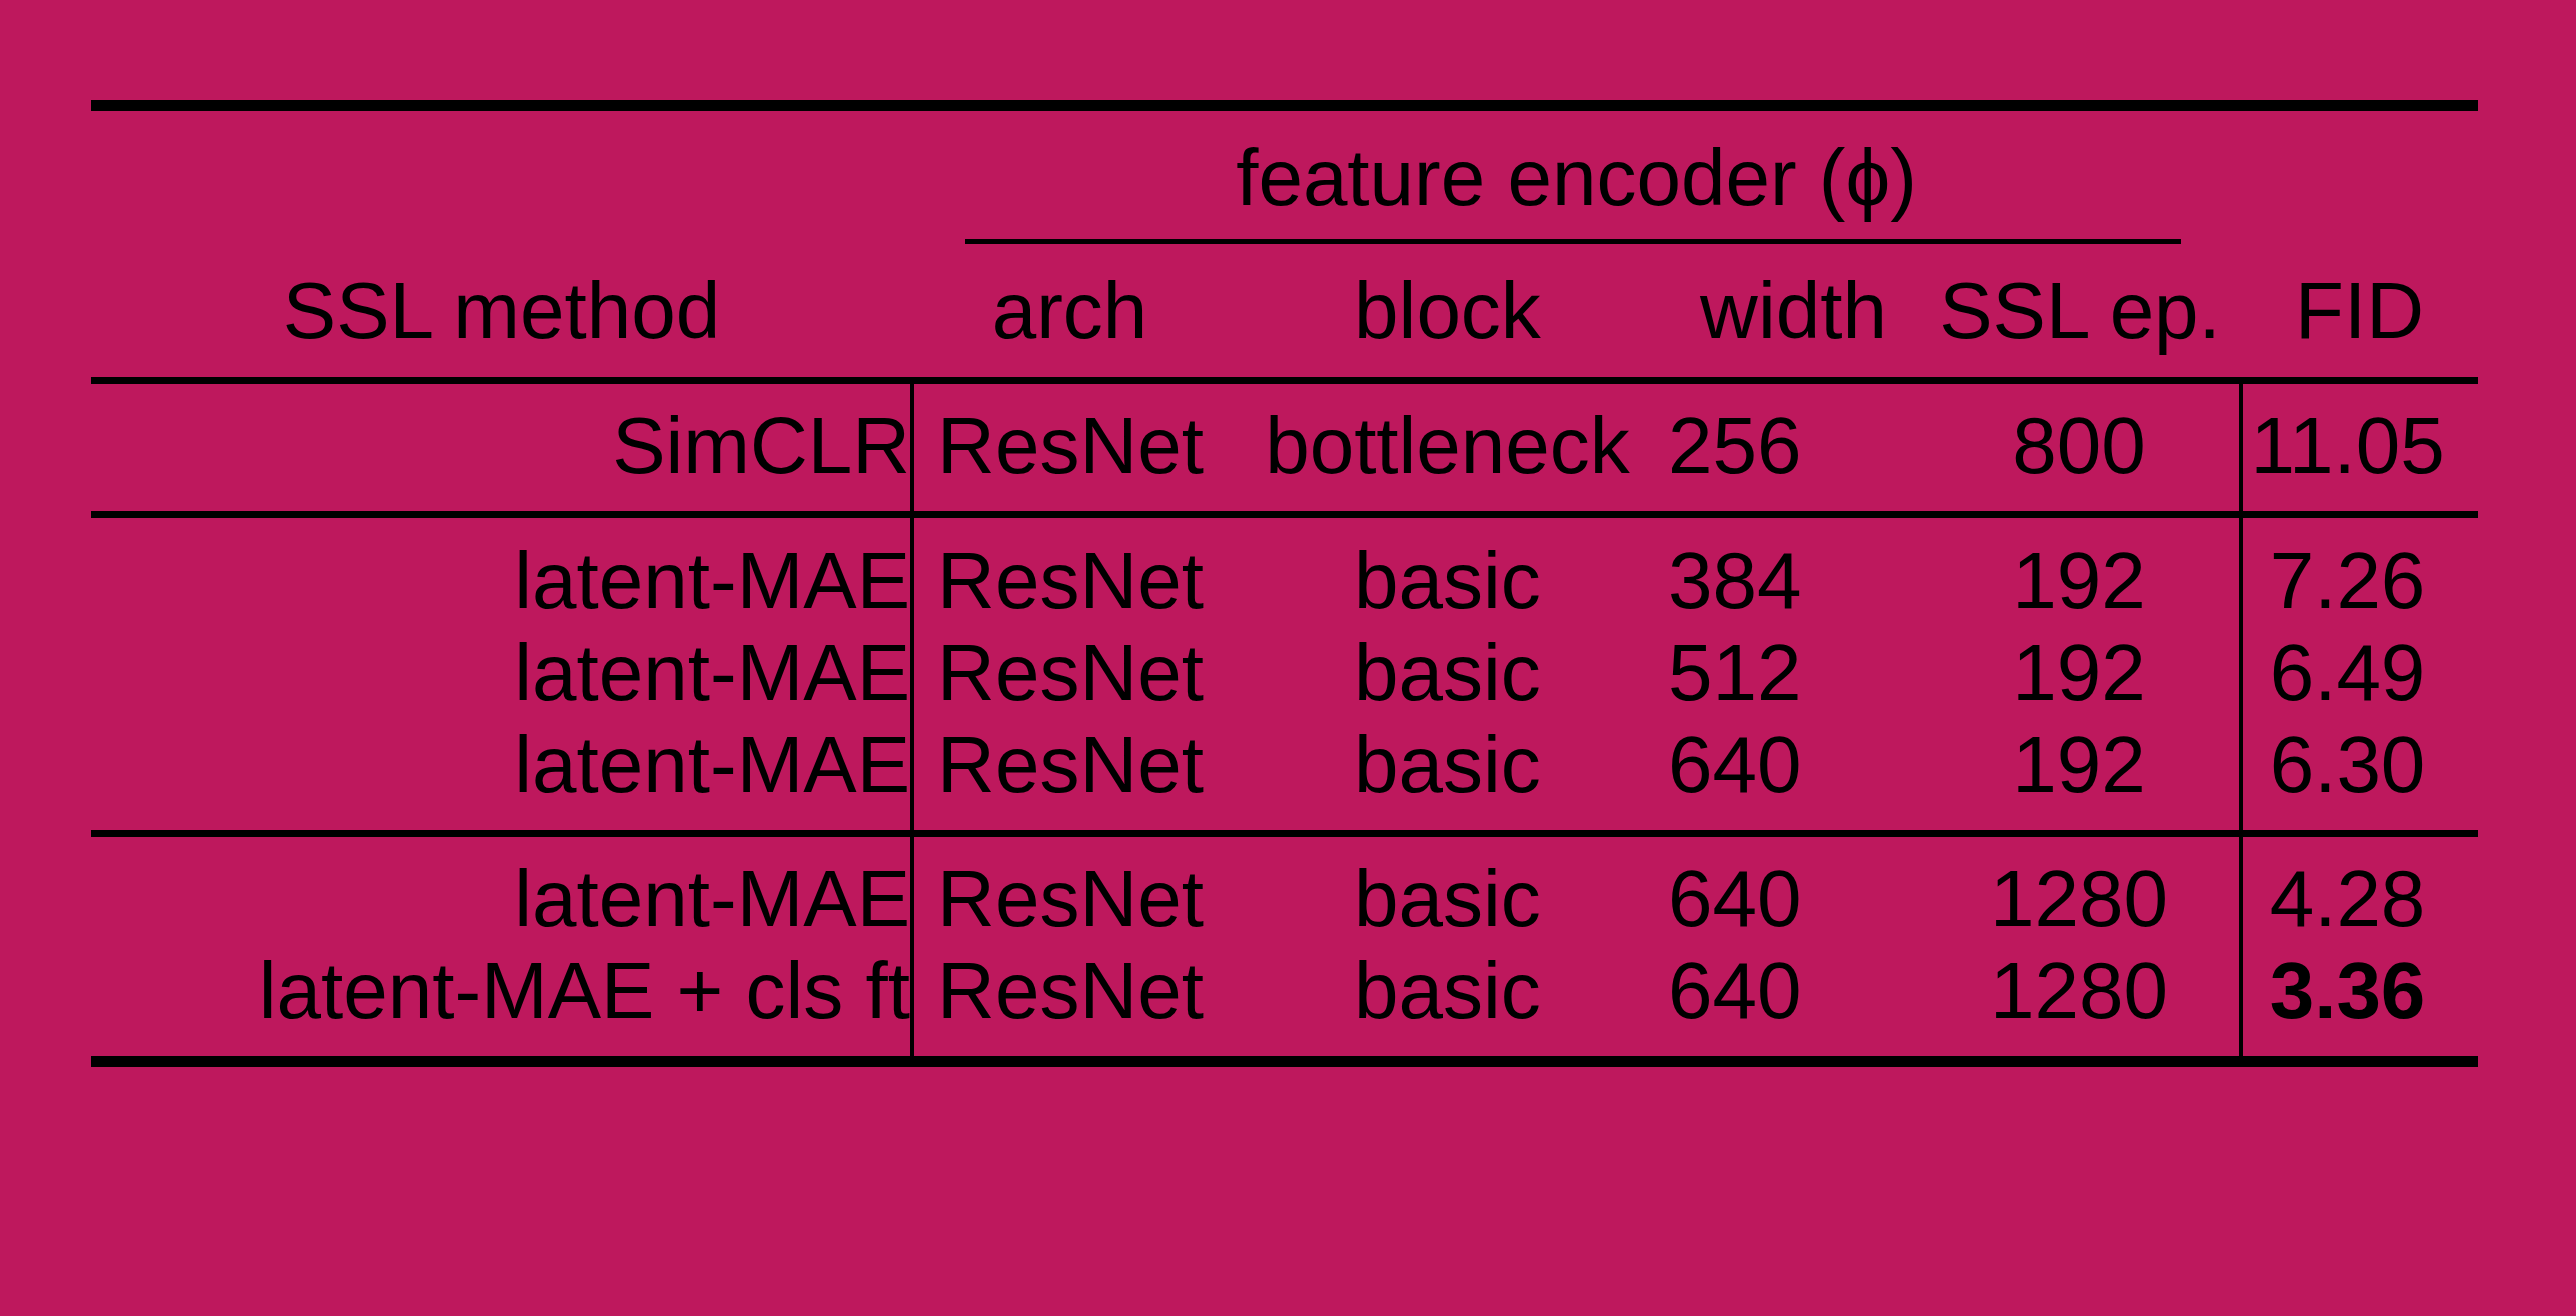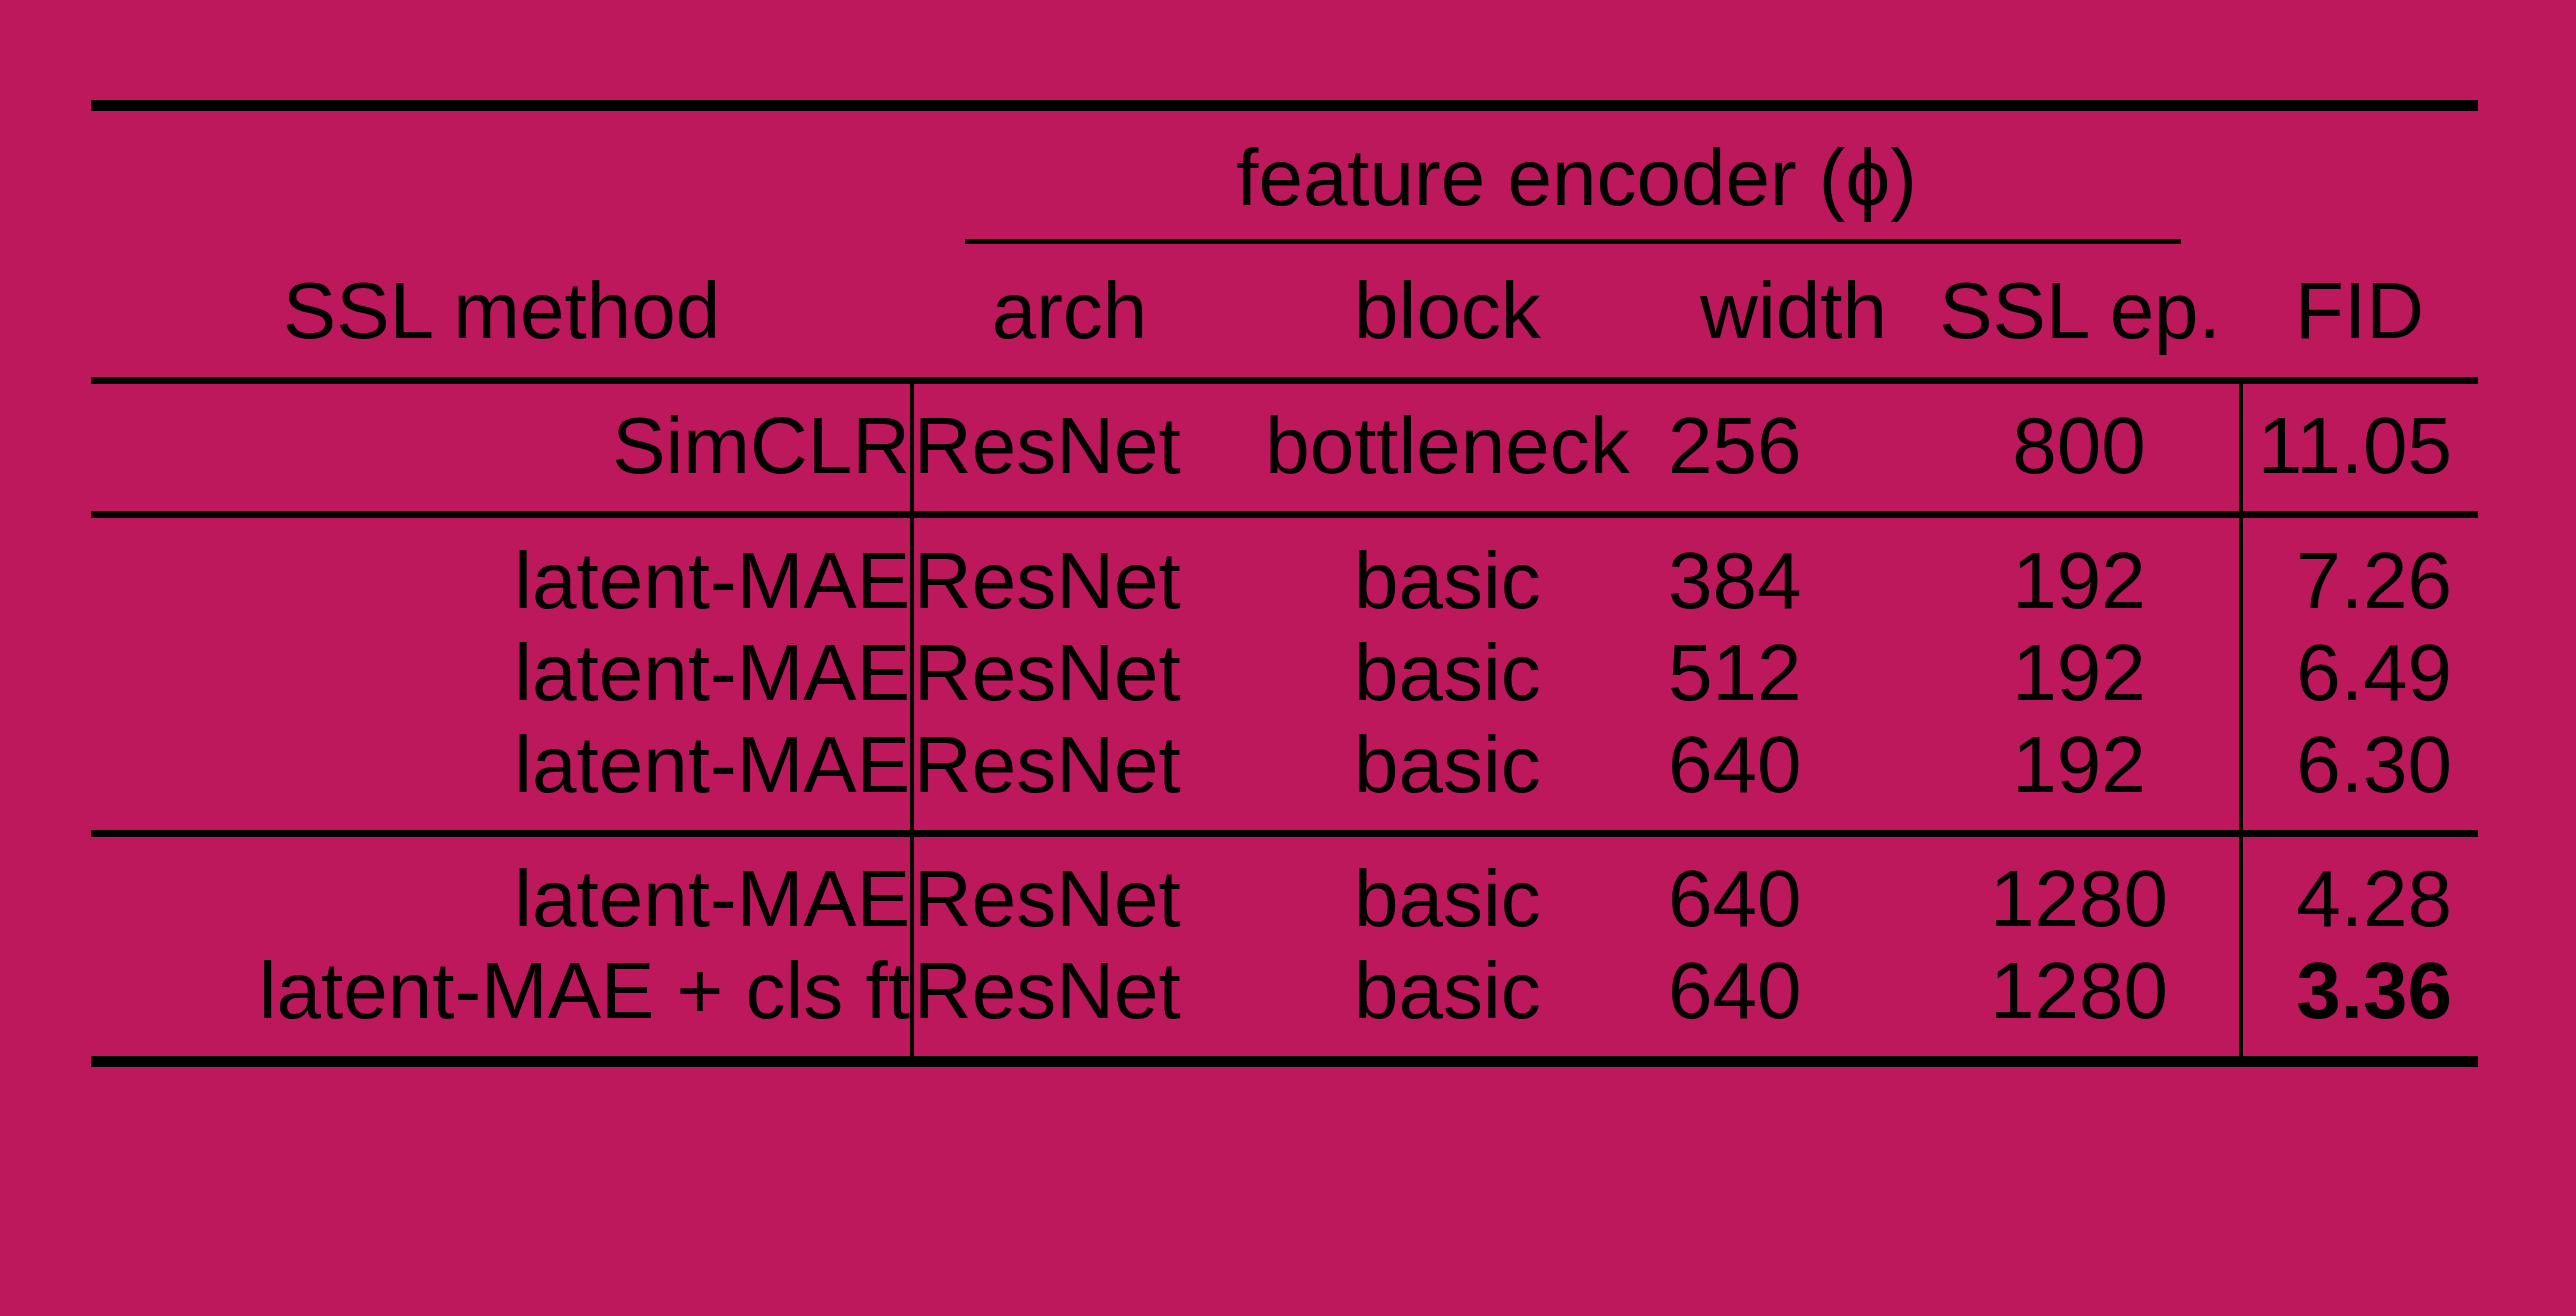--- a/index.html
+++ b/index.html
@@ -64,25 +64,25 @@
   }
 
   
   tbody + tbody { border-top: 7.5px solid #000; }
   td { height: 92px; }
   tbody tr:first-child td { padding-top: 16.3px; }
   tbody tr:last-child td { padding-bottom: 19px; }
 
   
   td.c-method { text-align: right; padding-left: 35px; }
-  td.c-arch   { text-align: left; border-left: 4.1px solid #000; }
+  td.c-arch   { text-align: center; border-left: 4.1px solid #000; }
   td.c-block  { text-align: center; }
   td.c-width  { text-align: left; }
   td.c-ep     { text-align: center; }
-  td.c-fid    { text-align: right; padding-right: 26px; border-left: 4.1px solid #000; }
+  td.c-fid    { text-align: center; padding-right: 26px; border-left: 4.1px solid #000; }
   td.bold     { font-weight: bold; }
 </style>
 </head>
 <body>
 
 <div class="page">
   <table class="results">
     <colgroup>
       <col class="c1">
         <col class="c2">

